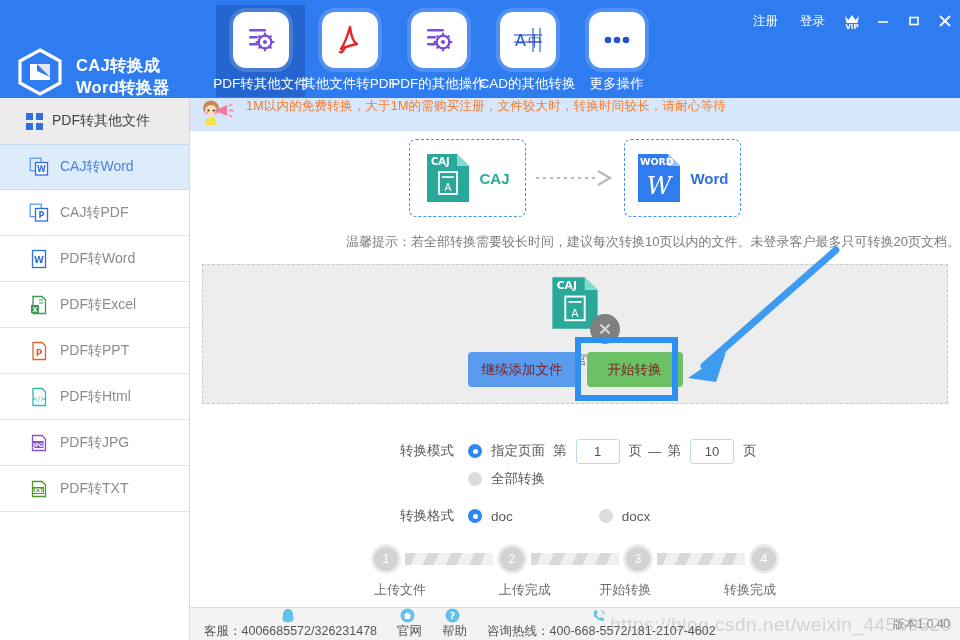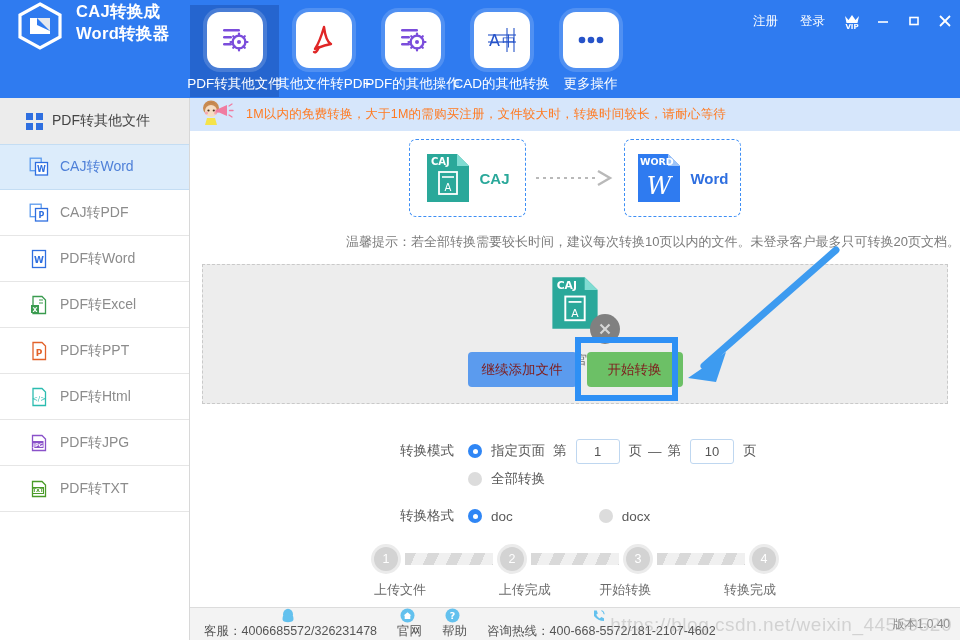--- a/index.html
+++ b/index.html
@@ -6,21 +6,21 @@
   body{
     width:960px;height:640px;overflow:hidden;
     font-family:"Liberation Sans","DejaVu Sans",sans-serif;
     background:#ffffff;position:relative;
     -webkit-font-smoothing:antialiased;
   }
   .app{width:960px;height:640px;position:relative;display:flex;flex-direction:column;}
 
   
   .topbar{height:98px;background:#2f7bf0;position:relative;flex:0 0 98px;display:flex;}
-  .brand{width:190px;height:98px;display:flex;align-items:flex-start;padding-left:14px;box-sizing:border-box;background:#2f7bf0;}
+  .brand{width:216px;height:98px;display:flex;align-items:flex-end;padding-left:14px;box-sizing:border-box;background:#2f7bf0;}
   .brand-logo{width:52px;height:52px;flex:0 0 52px;}
   .brand-text{margin-left:10px;color:#fff;font-size:16.5px;line-height:22px;font-weight:bold;letter-spacing:.3px;}
 
   .toolbar{display:flex;align-items:flex-start;padding-top:5px;}
   .tool{
     width:89px;height:92px;display:flex;flex-direction:column;align-items:center;
     justify-content:flex-start;cursor:pointer;box-sizing:border-box;padding-top:7px;
   }
   .tool.active{background:#2565cf;}
   .tool-ico{
@@ -44,21 +44,21 @@
   .side-item{
     height:46px;display:flex;align-items:center;padding-left:28px;box-sizing:border-box;
     border-bottom:1px solid #e6e6e6;font-size:14px;color:#8c8c8c;cursor:pointer;background:#fff;
   }
   .side-item .si-ico{width:22px;flex:0 0 22px;margin-right:10px;display:flex;align-items:center;justify-content:center;}
   .side-item.sel{background:#dcecfb;color:#4f80d8;border-bottom:1px solid #c4ddf3;border-top:1px solid #c4ddf3;}
 
   
   .main{flex:1 1 auto;display:flex;flex-direction:column;background:#fff;position:relative;min-width:0;}
 
-  .notice{height:33px;background:#d6e6fb;display:flex;align-items:center;padding-left:8px;box-sizing:border-box;flex:0 0 33px;}
+  .notice{height:33px;background:#d6e6fb;display:flex;align-items:flex-start;padding-left:8px;box-sizing:border-box;flex:0 0 33px;}
   .notice-text{color:#ff7a21;font-size:12.5px;margin-left:8px;letter-spacing:.2px;}
 
   .stage{flex:1 1 auto;position:relative;}
 
   
   .conv{display:flex;align-items:center;justify-content:center;margin-top:8px;}
   .conv-box{width:117px;height:78px;border:1px dashed #3d8ef5;border-radius:7px;display:flex;align-items:center;justify-content:center;box-sizing:border-box;}
   .conv-inner{display:flex;align-items:center;}
   .conv-name{font-size:15px;font-weight:bold;margin-left:8px;}
   .name-caj{color:#2aa89a;}

